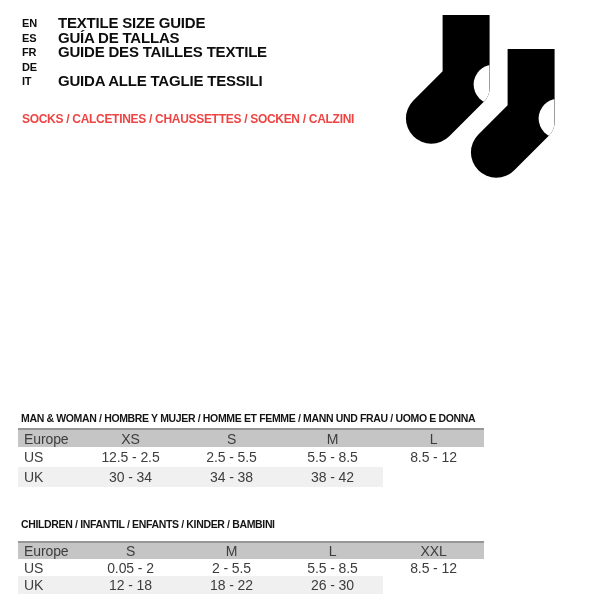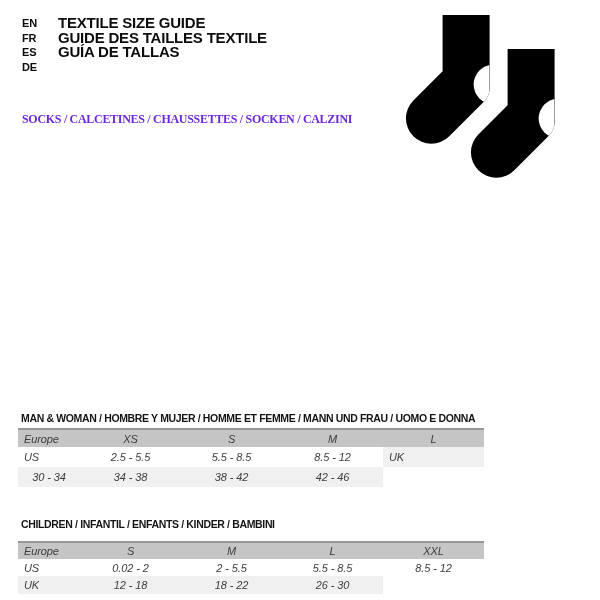--- a/index.html
+++ b/index.html
@@ -9,64 +9,68 @@
     font-family:"Liberation Sans", sans-serif; overflow:hidden;
   }
   
   .lang-block{ position:absolute; left:22px; top:16px; }
   .lang-row{ display:flex; height:14.5px; line-height:14.5px; }
   .lang-code{ width:36px; font-weight:bold; font-size:11px; letter-spacing:-0.2px; color:#0d0d0d; }
   .lang-label{ font-weight:bold; font-size:15px; letter-spacing:-0.2px; color:#0d0d0d; white-space:nowrap; }
   
   .category-title{
     position:absolute; left:22px; top:112px; font-size:12px; font-weight:bold;
-    letter-spacing:-0.3px; color:#6d28d9; white-space:nowrap;font-family:Liberation Serif, serif;
+    letter-spacing:-0.3px; color:#ef4444; white-space:nowrap;
   }
   
   .socks-svg{ position:absolute; left:400px; top:10px; color:var(--icon-color,#000); }
   
   .size-table{ position:absolute; left:18px; width:466px; }
   #table-0{ top:413px; }
   #table-1{ top:519px; }
   .table-title{
     font-size:10.5px; font-weight:bold; letter-spacing:-0.35px; color:#141414;
     line-height:11px; margin:0 0 4px 3px; white-space:nowrap;
   }
   #table-1 .table-title{ margin-bottom:11px; }
   .grid{ display:grid; grid-template-columns:62px 1fr 1fr 1fr 1fr; }
   #table-0 .grid{ grid-template-rows:19px 20px 20px; }
   #table-1 .grid{ grid-template-rows:18px 17px 18px; }
   .cell{
-    font-size:11px; color:#3d3d3d; display:flex; align-items:center;
-    justify-content:center; letter-spacing:-0.1px; white-space:nowrap;font-style:italic;
+    font-size:14px; color:#3d3d3d; display:flex; align-items:center;
+    justify-content:center; letter-spacing:-0.1px; white-space:nowrap;
   }
   .cell.left{ justify-content:flex-start; padding-left:6px; }
   .cell.head{ background:var(--header-bg,#c5c5c5); border-top:2px solid var(--header-border,#979797); }
   .cell.alt{ background:var(--alt-bg,#f0f0f0); }
 </style>
 </head>
 <body>
 
 <div class="page">
 
   <div class="lang-block">
       <div class="lang-row">
         <span class="lang-code">EN</span>
         <span class="lang-label">TEXTILE SIZE GUIDE</span>
       </div>
       <div class="lang-row">
+        <span class="lang-code">ES</span>
+        <span class="lang-label">GUÍA DE TALLAS</span>
+      </div>
+      <div class="lang-row">
         <span class="lang-code">FR</span>
         <span class="lang-label">GUIDE DES TAILLES TEXTILE</span>
       </div>
       <div class="lang-row">
-        <span class="lang-code">ES</span>
-        <span class="lang-label">GUÍA DE TALLAS</span>
+        <span class="lang-code">DE</span>
       </div>
       <div class="lang-row">
-        <span class="lang-code">DE</span>
+        <span class="lang-code">IT</span>
+        <span class="lang-label">GUIDA ALLE TAGLIE TESSILI</span>
       </div>
     </div>
 
   <div class="category-title">SOCKS / CALCETINES / CHAUSSETTES / SOCKEN / CALZINI</div>
 
   <svg class="socks-svg" width="170" height="175" viewBox="0 0 170 175" aria-hidden="true">
     <defs>
       <path id="sockShape" d="M40 0 H90 V77.9 A20 20 0 0 1 84.1 92 L47.1 129.1 A27 27 0 0 1 8.9 90.9 L40 59.8 Z"></path>
       <clipPath id="sockClip">
           <use href="#sockShape"></use>
@@ -85,41 +89,41 @@
 
   <section class="size-table" id="table-0">
     <h2 class="table-title">MAN &amp; WOMAN / HOMBRE Y MUJER / HOMME ET FEMME / MANN UND FRAU / UOMO E DONNA</h2>
     <div class="grid">
         <div class="cell head left">Europe</div>
         <div class="cell head">XS</div>
         <div class="cell head">S</div>
         <div class="cell head">M</div>
         <div class="cell head">L</div>
         <div class="cell left">US</div>
+        <div class="cell">12.5 - 2.5</div>
         <div class="cell">2.5 - 5.5</div>
         <div class="cell">5.5 - 8.5</div>
         <div class="cell">8.5 - 12</div>
         <div class="cell left alt">UK</div>
         <div class="cell alt">30 - 34</div>
         <div class="cell alt">34 - 38</div>
         <div class="cell alt">38 - 42</div>
-        <div class="cell alt">42 - 46</div>
       </div>
   </section>
 
   <section class="size-table" id="table-1">
     <h2 class="table-title">CHILDREN / INFANTIL / ENFANTS / KINDER / BAMBINI</h2>
     <div class="grid">
         <div class="cell head left">Europe</div>
         <div class="cell head">S</div>
         <div class="cell head">M</div>
         <div class="cell head">L</div>
         <div class="cell head">XXL</div>
         <div class="cell left">US</div>
-        <div class="cell">0.02 - 2</div>
+        <div class="cell">0.05 - 2</div>
         <div class="cell">2 - 5.5</div>
         <div class="cell">5.5 - 8.5</div>
         <div class="cell">8.5 - 12</div>
         <div class="cell left alt">UK</div>
         <div class="cell alt">12 - 18</div>
         <div class="cell alt">18 - 22</div>
         <div class="cell alt">26 - 30</div>
       </div>
   </section>
 

